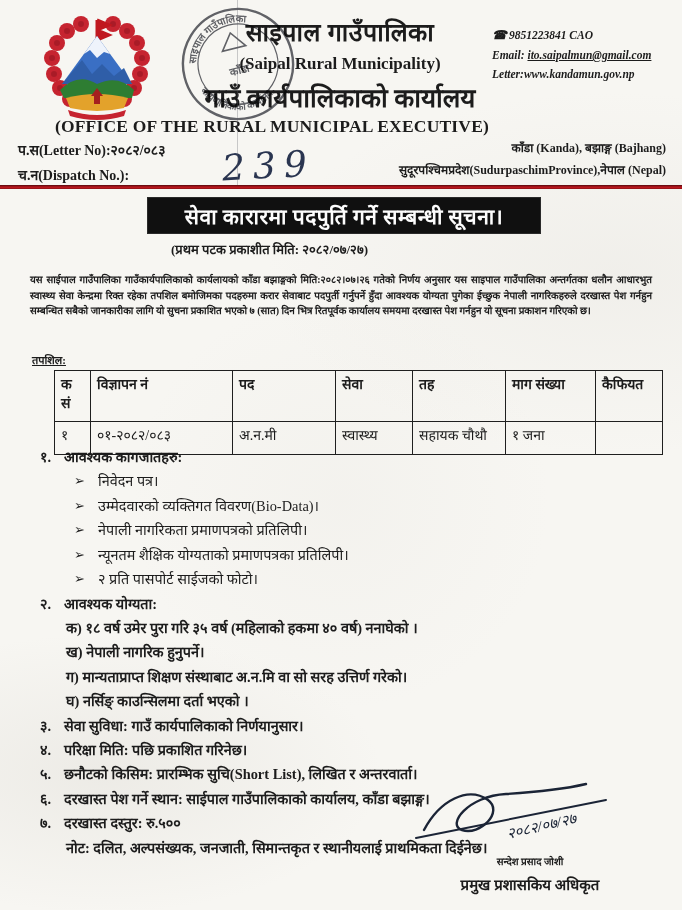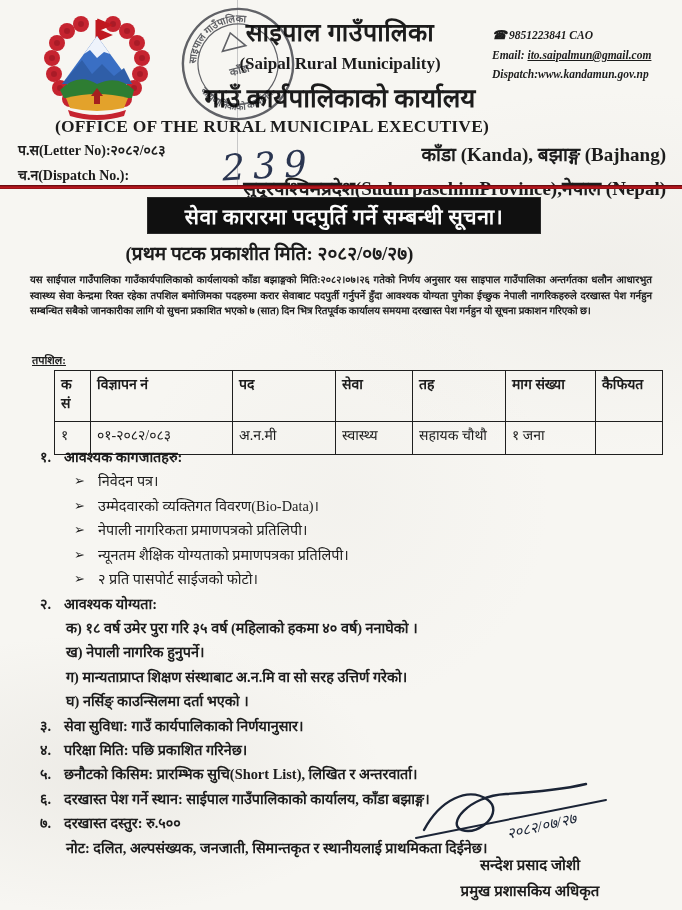--- a/index.html
+++ b/index.html
@@ -26,33 +26,33 @@
     font-size:17.5px;font-weight:bold;letter-spacing:.2px;}
   .contact{position:absolute;left:492px;top:26px;width:182px;font-size:11.5px;line-height:1.65;font-style:italic;}
   .contact .row{white-space:nowrap;font-weight:bold;}
   .contact .email-val{text-decoration:underline;font-weight:bold;}
   .phone-ic{font-size:12px;margin-right:2px;}
   
   .stamp{position:absolute;left:176px;top:4px;width:124px;height:120px;
     transform:rotate(-14deg);opacity:.82;mix-blend-mode:multiply;pointer-events:none;}
   
   .ref-left{position:absolute;left:18px;top:138px;font-size:14px;font-weight:bold;line-height:1.8;}
-  .ref-right{position:absolute;right:16px;top:138px;font-size:19px;font-weight:bold;text-align:right;line-height:1.8;}
+  .ref-right{position:absolute;right:16px;top:138px;font-size:12px;font-weight:bold;text-align:right;line-height:1.8;}
   .hand-dispatch{position:absolute;left:222px;top:148px;
     font-size:36px;color:#2a3550;font-style:italic;letter-spacing:8px;
     transform:rotate(-3deg);font-family:"DejaVu Serif",serif;line-height:1;}
   .crease{position:absolute;left:237px;top:0;width:1px;height:188px;background:rgba(90,90,100,.30);}
   .red-rule{position:absolute;left:0;top:185px;width:682px;height:4px;
     background:linear-gradient(#55090d,#c0181f 55%,#8e1016);}
   
   .banner{position:absolute;left:148px;top:198px;width:392px;height:35px;
     background:#101010;color:#fdfdfd;display:flex;align-items:center;justify-content:center;
     font-size:21px;font-weight:bold;letter-spacing:.5px;box-shadow:0 0 0 1px #2a2a2a;}
   .pub-line{position:absolute;left:0;top:240px;width:539px;text-align:center;
-    font-size:19px;font-weight:600;}
+    font-size:13px;font-weight:600;}
   .body-par{position:absolute;left:30px;top:262px;width:622px;
     font-size:10px;line-height:1.55;text-align:justify;font-weight:bold;}
   .tapshil{position:absolute;left:32px;top:352px;font-size:11px;font-weight:bold;text-decoration:underline;}
   
   table.notice{position:absolute;left:54px;top:370px;border-collapse:collapse;table-layout:fixed;}
   table.notice th,table.notice td{border:1.6px solid #1f1f1f;font-size:14px;
     padding:3px 6px;vertical-align:top;text-align:left;margin-top:21px;}
   table.notice th{font-weight:bold;height:44px;}
   table.notice td{height:26px;}
   
@@ -62,21 +62,21 @@
   .sec-text{font-weight:bold;}
   .sec-text.normal{font-weight:600;}
   .bullets{margin:0 0 2px 34px;padding:0;list-style:none;}
   .bullets li{display:flex;margin-bottom:5px;line-height:1.35;}
   .arr{width:24px;flex:none;font-size:13px;color:#222;}
   .lettered{margin:0 0 2px 26px;}
   .lettered .ll{margin-bottom:5px;line-height:1.35;font-weight:600;}
   .note-line{margin-left:26px;font-weight:bold;line-height:1.35;}
   
   .signature{position:absolute;left:400px;top:778px;width:260px;text-align:center;}
-  .sig-name{font-size:15px;font-weight:bold;margin-top:2px;}
+  .sig-name{font-size:10px;font-weight:bold;margin-top:2px;}
   .sig-desig{font-size:15px;font-weight:bold;margin-top:6px;}
   .sig-svg{display:block;margin:0 auto;}
 </style>
 </head>
 <body>
 
 <div class="page">
 
   <svg class="emblem" viewBox="0 0 122 112">
 
@@ -147,21 +147,21 @@
     <text font-size="9.5" fill="#41434b" font-weight="bold">
       <textPath href="#ring-bot" startOffset="12%">कार्यपालिकाको कार्यालय</textPath>
     </text>
     <polygon points="50,44 62,28 74,44" fill="none" stroke="#41434b" stroke-width="1.6"></polygon>
     <text x="62" y="70" font-size="11" fill="#41434b" font-weight="bold" text-anchor="middle">काँडा</text>
   </svg>
 
   <div class="contact">
     <div class="row"><span class="phone-ic">☎</span><span>9851223841 CAO</span></div>
     <div class="row"><span>Email:</span> <span class="email-val">ito.saipalmun@gmail.com</span></div>
-    <div class="row"><span>Dispatch:</span><span>www.kandamun.gov.np</span></div>
+    <div class="row"><span>Letter:</span><span>www.kandamun.gov.np</span></div>
   </div>
 
   <div class="office-en">(OFFICE OF THE RURAL MUNICIPAL EXECUTIVE)</div>
 
   <div class="ref-left">
     <div><span>प.स(Letter No):</span><span>२०८२/०८३</span></div>
     <div><span>च.न(Dispatch No.):</span></div>
   </div>
   <div class="hand-dispatch">239</div>
   <div class="ref-right">

